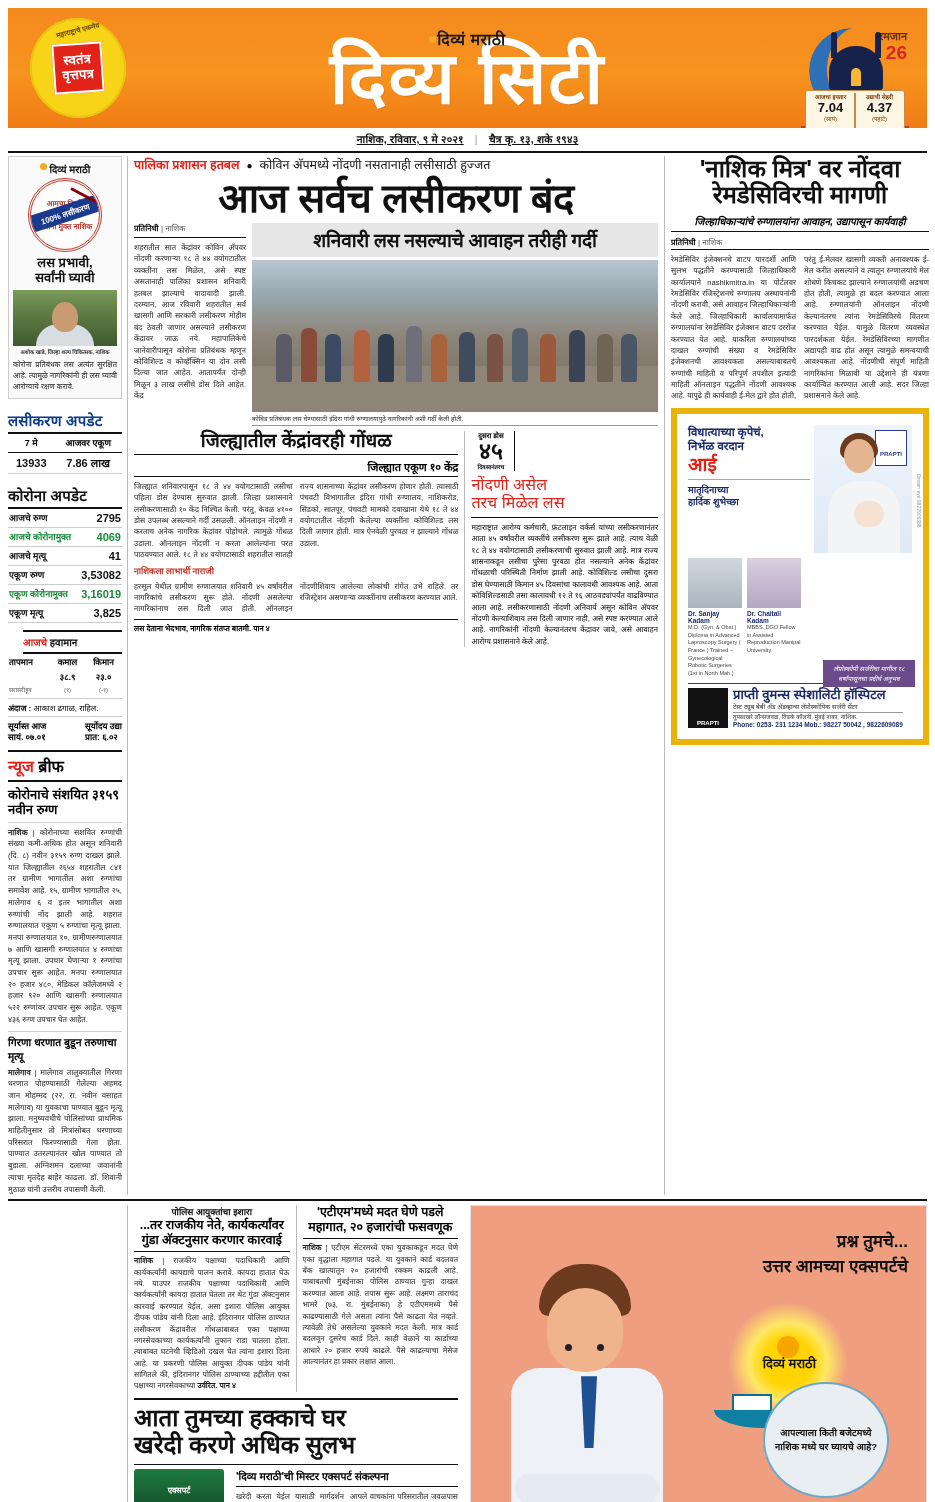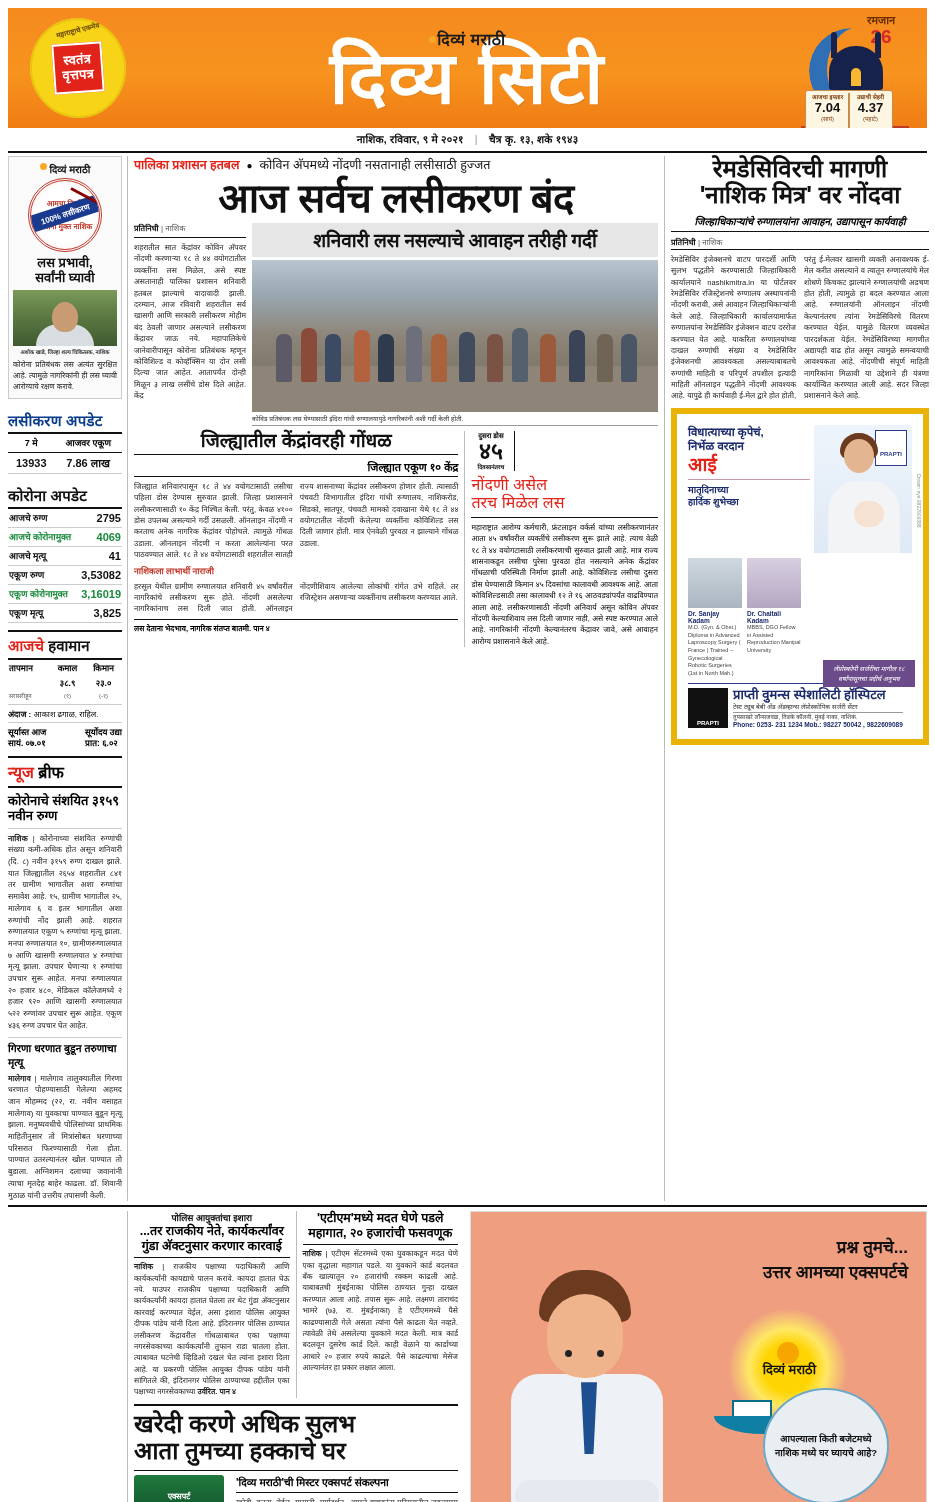--- a/index.html
+++ b/index.html
@@ -47,60 +47,60 @@
   }
   .mh-kicker .dot {
     display:inline-block; width:7px;height:7px;border-radius:50%;
     background:#f9a825; vertical-align:2px; margin-right:1px;
   }
   .mh-main {
     color:#fff; font-size:72px; font-weight:800; line-height:.95;
     letter-spacing:2px; text-shadow: 1px 1px 0 rgba(0,0,0,.08);
   }
   .mh-right { position:absolute; right:14px; top:4px; width:118px; height:116px; }
-  .ramzan-label { position:absolute; right:6px; top:0; text-align:center; width:52px;
+  .ramzan-label { position:absolute; right:6px; top:16px; text-align:right; width:52px;
     font-size:11px; font-weight:700; color:#6a2c00; }
   .ramzan-num { font-size:19px; font-weight:800; color:#d62828; line-height:1; }
   .moon {
     position:absolute; left:14px; top:16px; width:86px; height:86px;
     border-radius:50%; background:#2f6fb5;
     clip-path: path('M 86 43 A 43 43 0 1 1 43 0 A 34 43 0 1 0 86 43 Z');
   }
   .mosque {
     position:absolute; left:34px; top:34px; width:54px; height:44px;
     background:#16224b; border-radius:26px 26px 3px 3px;
   }
   .mosque:before, .mosque:after {
     content:''; position:absolute; top:-14px; width:6px; height:26px;
     background:#16224b; border-radius:3px 3px 0 0;
   }
   .mosque:before { left:2px; } .mosque:after { right:2px; }
   .mosque-win { position:absolute; bottom:4px; left:50%; transform:translateX(-50%);
     width:10px; height:18px; background:#f7b733; border-radius:5px 5px 0 0; }
   .book {
-    position:absolute; left:10px; bottom:-2px; width:88px; height:40px;
+    position:absolute; left:10px; bottom:-2px; width:100px; height:40px;
     background:#fdf6e3; border:1px solid #c98b4a;
     border-radius:3px; display:flex;
   }
   .book:before {
     content:''; position:absolute; left:49%; top:2px; width:2px; height:36px; background:#c98b4a;
   }
   .bk-col { flex:1; text-align:center; padding-top:2px; }
   .bk-top { font-size:6px; color:#7a3b0c; font-weight:700; }
   .bk-val { font-size:13px; font-weight:800; color:#111; line-height:1.05; }
   .bk-sub { font-size:6px; color:#7a3b0c; }
   .book-base { position:absolute; left:6px; bottom:-8px; width:108px; height:10px;
     background:#c0392b; border-radius:0 0 6px 6px; }
 
   .dateline {
     border-bottom:2px solid #111; border-top:0;
     text-align:center; font-size:10.5px; font-weight:700; color:#111;
     padding:4px 0 5px; letter-spacing:.2px;
   }
-  .dateline span { margin:18px 4px; }
+  .dateline span { margin:18px 4px;text-decoration:underline; }
   .dateline .sep { color:#999; font-weight:400; }
 
   
   .grid { display:flex; gap:0; margin-top:3px; }
   .col-left { width:120px; flex:none; padding-right:5px; border-right:1px solid #bbb; }
   .col-mid  { width:536px; flex:none; padding:0 6px; }
   .col-right{ width:265px; flex:none; padding-left:6px; border-left:1px solid #bbb; }
 
   
   .vax-promo { border:1px solid #ccc; padding:5px 4px; background:#fafafa; text-align:center; }
@@ -135,22 +135,22 @@
     padding:4px 0 2px; margin-top:7px; letter-spacing:.2px;
   }
   .tbl { width:100%; border-collapse:collapse; font-size:9px; }
   .tbl td { border-bottom:1px solid #ccc; padding:2.5px 1px; }
   .tbl .lbl { text-align:left; font-weight:700; color:#111; }
   .tbl .val { text-align:right; font-weight:800; color:#111; font-size:11px; }
   .tbl tr.green .lbl, .tbl tr.green .val { color:#1a8a3c; }
   .tbl .hdr td { font-weight:800; font-size:9px; text-align:center; border-bottom:1px solid #111; }
 
   .sec-title2 {
-    font-size:15px; font-weight:800; border-bottom:2px solid #111; border-top:2px solid #111;
-    padding:3px 0; margin-top:7px; color:#111;
+    font-size:10px; font-weight:800; border-bottom:2px solid #111; border-top:2px solid #111;
+    padding:3px 0; margin-top:7px; color:#111;margin-left:15px;
   }
   .sec-title2 .red { color:#e2231a; }
   .wx { width:100%; border-collapse:collapse; font-size:8.5px; }
   .wx td { padding:2px 1px; }
   .wx .wh { font-weight:800; }
   .wx .wv { font-weight:700; text-align:center; }
   .wx .tiny { font-size:6px; color:#555; }
   .wx-note { font-size:8px; font-weight:700; border-top:1px solid #ccc; padding-top:3px; margin-top:2px; }
   .wx-sun { font-size:8.5px; font-weight:800; border-top:1px solid #ccc; margin-top:3px; padding-top:3px;
     display:flex; justify-content:space-between; }
@@ -552,22 +552,22 @@
               <div>तरच मिळेल लस</div>
             </div>
           </div>
           <div style="font-size:7.6px;line-height:1.5;text-align:justify;margin-top:4px;border-top:1px solid #111;padding-top:4px">महाराष्ट्रात आरोग्य कर्मचारी, फ्रंटलाइन वर्कर्स यांच्या लसीकरणानंतर आता ४५ वर्षांवरील व्यक्तींचे लसीकरण सुरू झाले आहे. त्याच वेळी १८ ते ४४ वयोगटासाठी लसीकरणाची सुरुवात झाली आहे. मात्र राज्य शासनाकडून लसीचा पुरेसा पुरवठा होत नसल्याने अनेक केंद्रांवर गोंधळाची परिस्थिती निर्माण झाली आहे. कोविशिल्ड लसीचा दुसरा डोस घेण्यासाठी किमान ४५ दिवसांचा कालावधी आवश्यक आहे. आता कोविशिल्डसाठी तसा कालावधी १२ ते १६ आठवड्यांपर्यंत वाढविण्यात आला आहे. लसीकरणासाठी नोंदणी अनिवार्य असून कोविन अ‍ॅपवर नोंदणी केल्याशिवाय लस दिली जाणार नाही, असे स्पष्ट करण्यात आले आहे. नागरिकांनी नोंदणी केल्यानंतरच केंद्रावर जावे, असे आवाहन आरोग्य प्रशासनाने केले आहे.</div>
         </div>
       </div>
     </div>
 
     <div class="col-right">
       <div class="r-head">
+        <div>'नाशिक मित्र' वर नोंदवा</div>
         <div>रेमडेसिविरची मागणी</div>
-        <div>'नाशिक मित्र' वर नोंदवा</div>
       </div>
       <div class="r-sub">जिल्हाधिकाऱ्यांचे रुग्णालयांना आवाहन, उद्यापासून कार्यवाही</div>
       <div class="byline" style="margin-top:4px">
         <span>प्रतिनिधी</span>
         <span class="loc">| <span>नाशिक</span></span>
       </div>
       <div class="r-two">रेमडेसिविर इंजेक्शनचे वाटप पारदर्शी आणि सुलभ पद्धतीने करण्यासाठी जिल्हाधिकारी कार्यालयाने nashikmitra.in या पोर्टलवर रेमडेसिविर रजिस्ट्रेशनचे रुग्णालय अस्थापनांनी नोंदणी करावी, असे आवाहन जिल्हाधिकाऱ्यांनी केले आहे. जिल्हाधिकारी कार्यालयामार्फत रुग्णालयांना रेमडेसिविर इंजेक्शन वाटप दररोज करण्यात येत आहे. याकरिता रुग्णालयांच्या दाखल रुग्णांची संख्या व रेमडेसिविर इंजेक्शनची आवश्यकता असल्याबाबतचे रुग्णांची माहिती व परिपूर्ण तपशील इत्यादी माहिती ऑनलाइन पद्धतीने नोंदणी आवश्यक आहे. यापुढे ही कार्यवाही ई-मेल द्वारे होत होती, परंतु ई-मेलवर खासगी व्यक्ती अनावश्यक ई-मेल करीत असल्याने व त्यातून रुग्णालयांचे मेल शोधणे किचकट झाल्याने रुग्णालयांची अडचण होत होती, त्यामुळे हा बदल करण्यात आला आहे. रुग्णालयांनी ऑनलाइन नोंदणी केल्यानंतरच त्यांना रेमडेसिविरचे वितरण करण्यात येईल. यामुळे वितरण व्यवस्थेत पारदर्शकता येईल. रेमडेसिविरच्या मागणीत अद्यापही वाढ होत असून त्यामुळे समन्वयाची आवश्यकता आहे. नोंदणीची संपूर्ण माहिती नागरिकांना मिळावी या उद्देशाने ही यंत्रणा कार्यान्वित करण्यात आली आहे. सदर जिल्हा प्रशासनाने केले आहे.</div>
 
       <div class="ad-prapti">
         <div class="ad-vert">Dream eye 9822909388</div>
@@ -642,22 +642,22 @@
           </div>
           <div class="b2-body">
             <b>नाशिक</b> |
             <span>एटीएम सेंटरमध्ये एका युवकाकडून मदत घेणे एका वृद्धाला महागात पडले. या युवकाने कार्ड बदलवत बँक खात्यातून २० हजारांची रक्कम काढली आहे. याबाबतची मुंबईनाका पोलिस ठाण्यात गुन्हा दाखल करण्यात आला आहे. तपास सुरू आहे. लक्ष्मण ताराचंद भामरे (७३, रा. मुंबईनाका) हे एटीएममध्ये पैसे काढण्यासाठी गेले असता त्यांना पैसे काढता येत नव्हते. त्यावेळी तेथे असलेल्या युवकाने मदत केली. मात्र कार्ड बदलवून दुसरेच कार्ड दिले. काही वेळाने या कार्डाच्या आधारे २० हजार रुपये काढले. पैसे काढल्याचा मेसेज आल्यानंतर हा प्रकार लक्षात आला.</span>
           </div>
         </div>
       </div>
 
       <div style="border-top:2px solid #111;margin-top:6px;padding-top:5px">
         <div style="font-size:24px;font-weight:800;line-height:1.12;color:#111">
+          <div>आता तुमच्या हक्काचे घर</div>
           <div>खरेदी करणे अधिक सुलभ</div>
-          <div>आता तुमच्या हक्काचे घर</div>
         </div>
         <div style="display:flex;gap:6px;margin-top:5px;border-top:1px solid #111;padding-top:4px">
           <div style="width:96px;flex:none">
             <div style="width:90px;height:42px;background:linear-gradient(180deg,#1f7a3e,#12502a);border-radius:3px;color:#fff;font-size:8px;font-weight:800;display:flex;align-items:center;justify-content:center;text-align:center;padding:2px">
               <span>एक्सपर्ट</span>
             </div>
 
           </div>
           <div style="flex:1">
             <div style="font-size:10.5px;font-weight:800;border-bottom:1px solid #111;padding-bottom:3px">'दिव्य मराठी'ची मिस्टर एक्सपर्ट संकल्पना</div>

